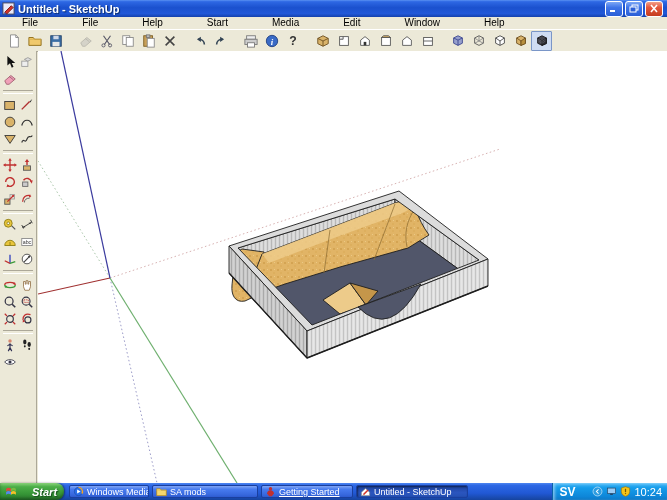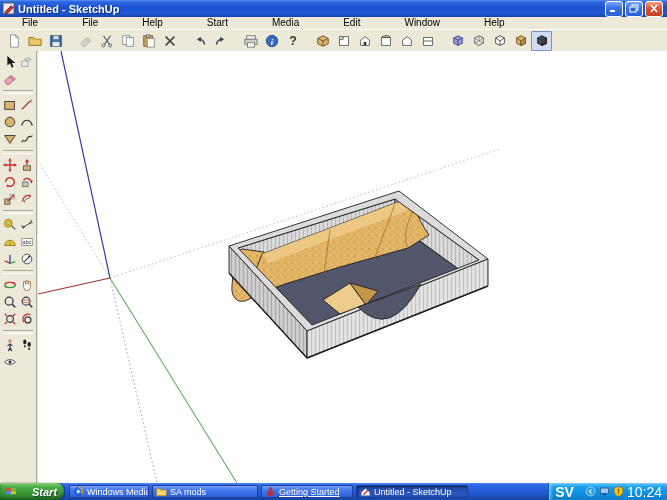--- a/index.html
+++ b/index.html
@@ -55,22 +55,22 @@
   #tasks{display:flex;align-items:center;height:17px;margin-left:5px;gap:3px}
   .task{height:13px;border:1px solid #1A3F9E;border-radius:2px;color:#fff;font-size:9px;
     display:flex;align-items:center;gap:3px;padding:0 3px;overflow:hidden;white-space:nowrap;box-sizing:border-box;
     background:linear-gradient(180deg,#7FA4F4 0%,#477BEF 30%,#3767DD 80%,#2E5CCF 100%)}
   .task.active{background:linear-gradient(180deg,#1C429E 0%,#2B55BE 60%,#2450B4 100%);
     box-shadow:inset 1px 1px 2px rgba(0,0,0,.5)}
   .task .ic{width:11px;height:11px;flex:none}
   .tray{margin-left:auto;height:17px;display:flex;align-items:center;gap:3px;
     background:linear-gradient(180deg,#3BB4F6 0%,#159CEA 30%,#0E86D8 80%,#0B76C4 100%);
     padding:0 5px 0 4px;border-left:1px solid #0A62A8;box-shadow:inset 2px 1px 3px rgba(255,255,255,.45)}
-  .lang{color:#fff;font-size:14px;margin:0 8px 0 2px;font-weight:bold}
-  .clock{color:#fff;font-size:14px}
+  .lang{color:#fff;font-size:12px;margin:0 14px 0 2px;font-weight:bold}
+  .clock{color:#fff;font-size:11px}
   .tray .ic{width:11px;height:11px}
 </style>
 </head>
 <body>
 
 <div class="titlebar">
   <svg class="appicon" viewBox="0 0 14 14">
     <rect x="1" y="1" width="12" height="12" fill="#E9E9F8" stroke="#445"></rect>
     <path d="M3 11L10 4l2 2-7 7z" fill="#D23328" stroke="#7d130e"></path>
     <path d="M3 11l-1 3 3-1z" fill="#334FA8"></path>

